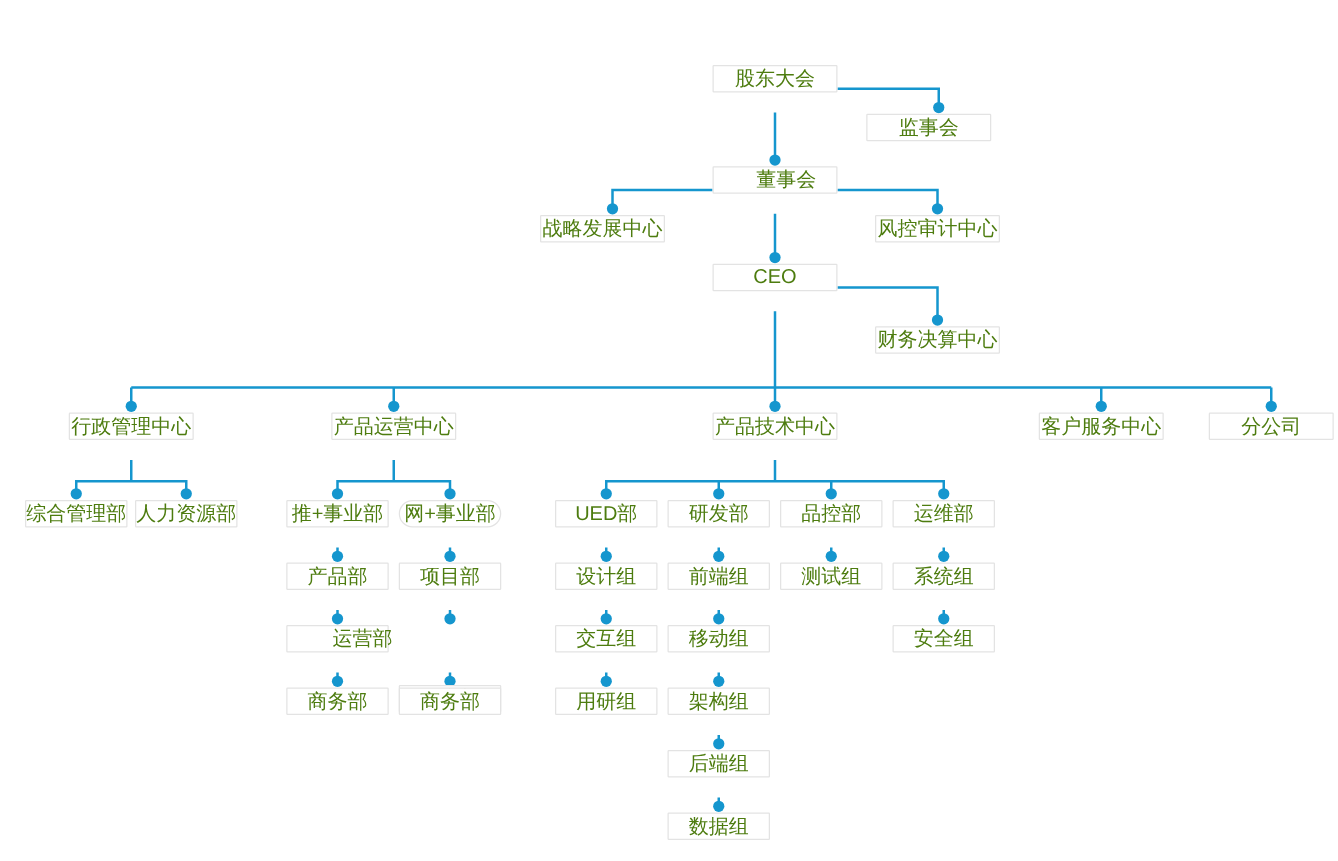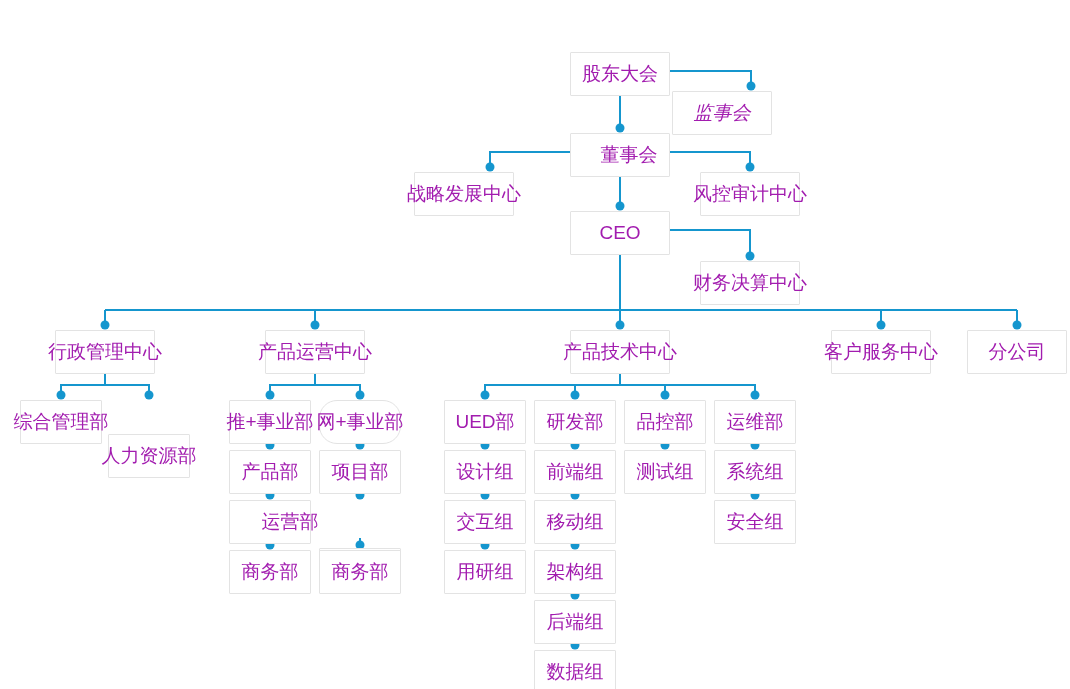--- a/index.html
+++ b/index.html
@@ -12,29 +12,29 @@
     overflow: hidden;
   }
   .wires {
     position: absolute;
     left: 0; top: 0;
     width: 1070px; height: 689px;
     pointer-events: none;
   }
   .node {
     position: absolute;
-    height: 44px;
+    height: 22px;
     box-sizing: border-box;
     border: 1px solid #e3e3e3;
     background: #ffffff;
     display: flex;
     align-items: center;
     justify-content: center;
-    font-size: 19px;
-    color: #a21caf;
+    font-size: 16px;
+    color: #4d7c0f;
     white-space: nowrap;
     border-radius: 1px;
   }
 </style>
 </head>
 <body>
 
 <div class="canvas">
 
   <svg class="wires" width="1070" height="689" viewBox="0 0 1070 689">
@@ -112,34 +112,34 @@
         <circle cx="575" cy="545" r="4.5"></circle>
       <circle cx="575" cy="595" r="4.5"></circle>
         <circle cx="575" cy="645" r="4.5"></circle>
       <circle cx="665" cy="445" r="4.5"></circle>
       <circle cx="755" cy="445" r="4.5"></circle>
         <circle cx="755" cy="495" r="4.5"></circle>
     </g>
   </svg>
 
   <div class="node" style="left:570px; top:52px;  width:100px;">股东大会</div>
-  <div class="node" style="left:672px; top:91px;  width:100px;font-style:italic;">监事会</div>
+  <div class="node" style="left:693px; top:91px;  width:100px;">监事会</div>
   <div class="node" style="left:570px; top:133px; width:100px;padding-left:18px;">董事会</div>
-  <div class="node" style="left:414px; top:172px; width:100px;">战略发展中心</div>
+  <div class="node" style="left:432px; top:172px; width:100px;">战略发展中心</div>
   <div class="node" style="left:700px; top:172px; width:100px;">风控审计中心</div>
   <div class="node" style="left:570px; top:211px; width:100px;">CEO</div>
   <div class="node" style="left:700px; top:261px; width:100px;">财务决算中心</div>
   <div class="node" style="left:55px;  top:330px; width:100px;">行政管理中心</div>
   <div class="node" style="left:265px; top:330px; width:100px;">产品运营中心</div>
   <div class="node" style="left:570px; top:330px; width:100px;">产品技术中心</div>
   <div class="node" style="left:831px; top:330px; width:100px;">客户服务中心</div>
   <div class="node" style="left:967px; top:330px; width:100px;">分公司</div>
 
   <div class="node" style="left:20px;  top:400px; width:82px;">综合管理部</div>
-  <div class="node" style="left:108px; top:400px; width:82px;margin-top:34px;">人力资源部</div>
+  <div class="node" style="left:108px; top:400px; width:82px;">人力资源部</div>
   <div class="node" style="left:229px; top:400px; width:82px;">推+事业部</div>
   <div class="node" style="left:319px; top:400px; width:82px;border-radius:18px;">网+事业部</div>
   <div class="node" style="left:229px; top:450px; width:82px;">产品部</div>
   <div class="node" style="left:229px; top:500px; width:82px;padding-left:40px;">运营部</div>
   <div class="node" style="left:229px; top:550px; width:82px;">商务部</div>
   <div class="node" style="left:319px; top:450px; width:82px;">项目部</div>
   <div class="node" style="left:319px; top:528px; width:82px;margin-top:20px;">推广部</div>
   <div class="node" style="left:319px; top:550px; width:82px;">商务部</div>
 
   <div class="node" style="left:444px; top:400px; width:82px;">UED部</div>

